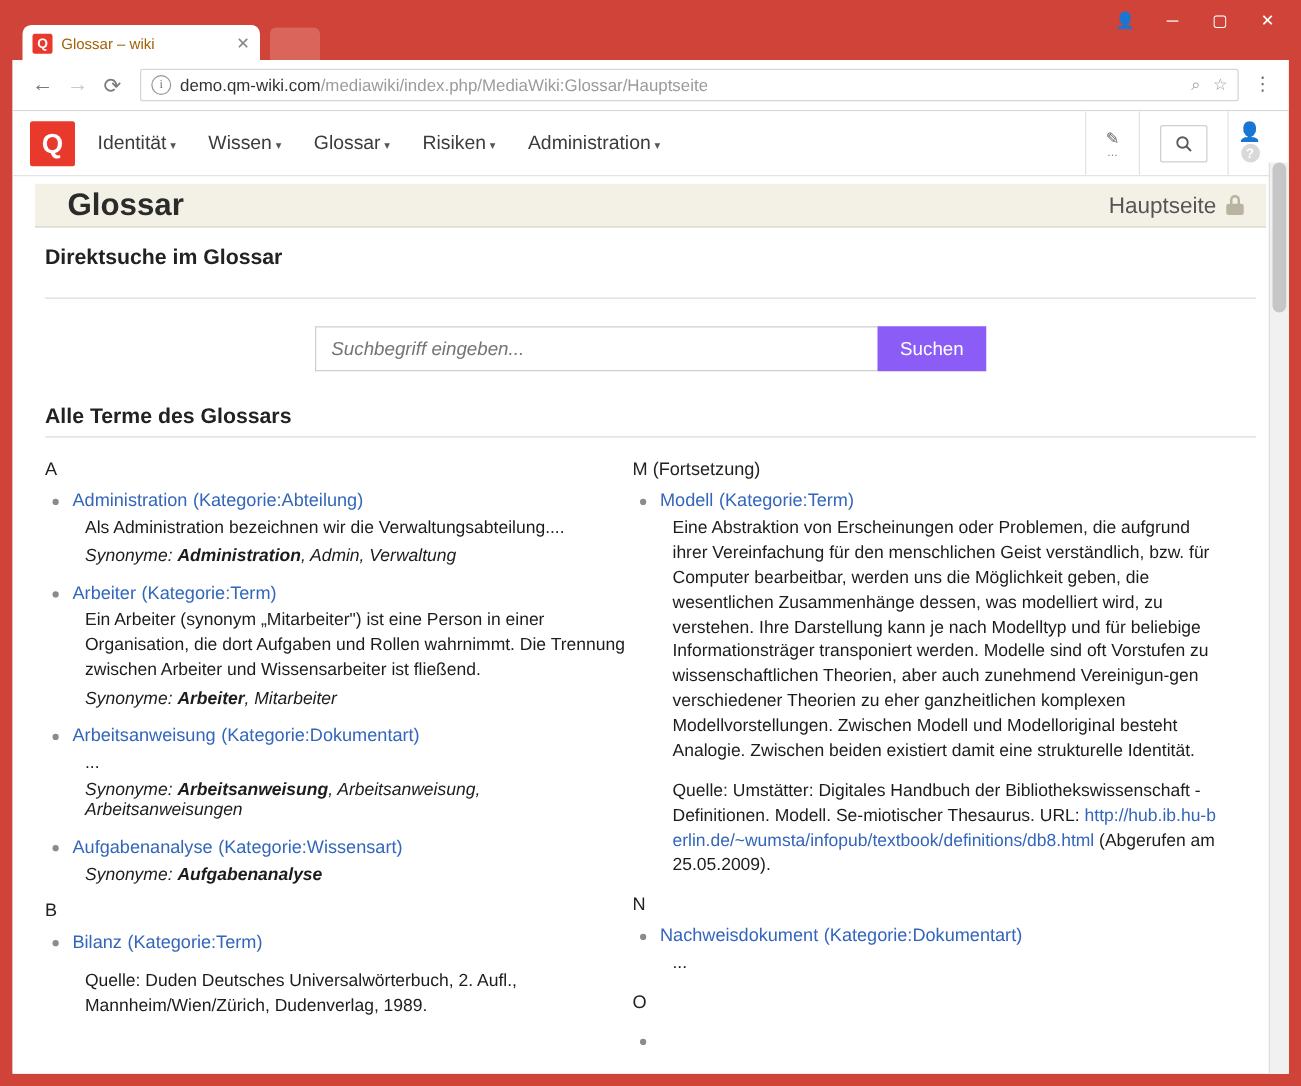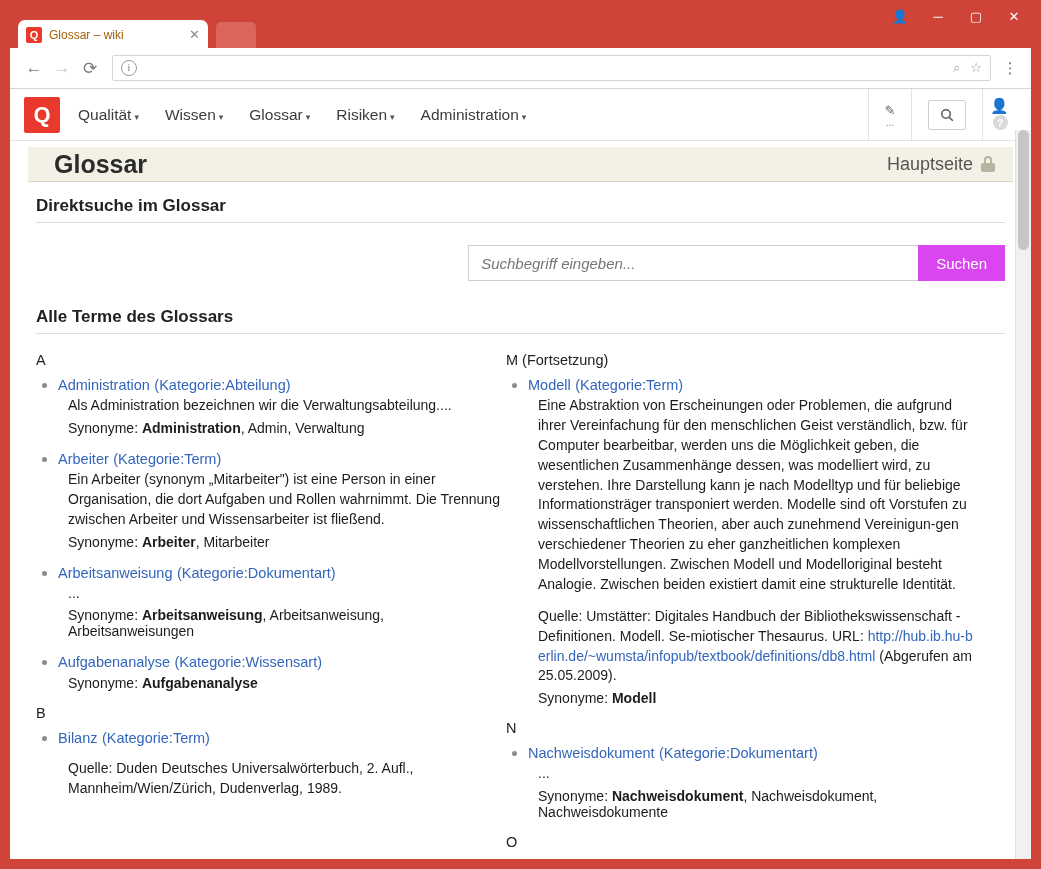--- a/index.html
+++ b/index.html
@@ -310,44 +310,44 @@
     box-sizing: border-box;
   }
   .content {
     padding: 8px 26px 0 26px;
   }
   h2.section {
     font-size: 17px;
     font-weight: bold;
     color: #222;
     margin: 6px 0 0 0;
-    padding-bottom: 6px;
+    padding-bottom: 22px;
     border-bottom: 1px solid #dcdcdc;
   }
   .searchrow {
     display: flex;
-    justify-content: flex-end;
+    justify-content: center;
     margin: 22px 0 0 0;
   }
   .searchinput {
     width: 450px;
     height: 36px;
     border: 1px solid #cfcfcf;
     border-right: none;
     box-sizing: border-box;
     padding: 0 12px;
     font-size: 15px;
     font-style: italic;
     color: #9a9a9a;
     font-family: "Liberation Sans", sans-serif;
     outline: none;
   }
   .searchsubmit {
     height: 36px;
-    background: #d946ef;
+    background: #8b5cf6;
     color: #fff;
     border: none;
     padding: 0 18px;
     font-size: 15px;
     cursor: pointer;
     font-family: "Liberation Sans", sans-serif;
   }
   h2.allterms {
     font-size: 17px;
     font-weight: bold;
@@ -410,20 +410,21 @@
   .term-para {
     font-size: 14px;
     color: #1c1c1c;
     line-height: 1.42;
     margin: 12px 0 0 10px;
   }
   .syn {
     font-size: 14px;
     color: #1c1c1c;
     margin: 4px 0 0 10px;
+    font-style: italic;
   }
   .syn b { font-weight: bold; }
   .inline-link { color: #3366bb; text-decoration: none; word-break: break-all; }
   
   .scrollbar {
     position: absolute;
     right: 0; top: 41px;
     width: 15px;
     height: 770px;
     background: #f1f1f1;
@@ -468,34 +469,35 @@
   </div>
 
   <div class="chrome">
 
     <div class="toolbar">
       <div class="navbtn">←</div>
       <div class="navbtn disabled">→</div>
       <div class="navbtn">⟳</div>
       <div class="omnibox">
         <div class="info-icon">i</div>
+        <div class="url"><b>demo.qm-wiki.com</b><span>/mediawiki/index.php/MediaWiki:Glossar/Hauptseite</span></div>
         <div class="omni-right">
           <span>⌕</span>
           <span>☆</span>
         </div>
       </div>
       <div class="menu-dots">⋮</div>
     </div>
 
     <div class="page">
 
       <div class="wiki-header">
         <div class="logo">Q</div>
         <div class="nav">
-          <div class="nav-item"><span>Qualität</span><span class="caret">▾</span></div>
+          <div class="nav-item"><span>Identität</span><span class="caret">▾</span></div>
           <div class="nav-item"><span>Wissen</span><span class="caret">▾</span></div>
           <div class="nav-item"><span>Glossar</span><span class="caret">▾</span></div>
           <div class="nav-item"><span>Risiken</span><span class="caret">▾</span></div>
           <div class="nav-item"><span>Administration</span><span class="caret">▾</span></div>
         </div>
         <div class="header-right">
           <div class="pencil-cell">
             <span>✎</span>
             <span class="pencil-dots">...</span>
           </div>
@@ -580,31 +582,29 @@
 
           <div class="col right">
 
             <div class="letter">M (Fortsetzung)</div>
             <ul class="terms">
               <li>
                 <a class="term-link">Modell</a>
                 <span class="term-cat">(Kategorie:Term)</span>
                 <div class="term-desc">Eine Abstraktion von Erscheinungen oder Problemen, die aufgrund ihrer Vereinfachung für den menschlichen Geist verständlich, bzw. für Computer bearbeitbar, werden uns die Möglichkeit geben, die wesentlichen Zusammenhänge dessen, was modelliert wird, zu verstehen. Ihre Darstellung kann je nach Modelltyp und für beliebige Informationsträger transponiert werden. Modelle sind oft Vorstufen zu wissenschaftlichen Theorien, aber auch zunehmend Vereinigun-gen verschiedener Theorien zu eher ganzheitlichen komplexen Modellvorstellungen. Zwischen Modell und Modelloriginal besteht Analogie. Zwischen beiden existiert damit eine strukturelle Identität.</div>
                 <div class="term-para"><span>Quelle: Umstätter: Digitales Handbuch der Bibliothekswissenschaft - Definitionen. Modell. Se-miotischer Thesaurus. URL: </span><a class="inline-link">http://hub.ib.hu-berlin.de/~wumsta/infopub/textbook/definitions/db8.html</a><span> (Abgerufen am 25.05.2009).</span></div>
-                <div class="syn"><span>Synonyme:</span> <b>Modell</b><span></span></div>
               </li>
             </ul>
 
             <div class="letter">N</div>
             <ul class="terms">
               <li>
                 <a class="term-link">Nachweisdokument</a>
                 <span class="term-cat">(Kategorie:Dokumentart)</span>
                 <div class="term-desc"> ...</div>
-                <div class="syn"><span>Synonyme:</span> <b>Nachweisdokument</b><span>, Nachweisdokument, Nachweisdokumente</span></div>
               </li>
             </ul>
 
             <div class="letter">O</div>
             <ul class="terms">
               <li>
                 
                 
                 
               </li>

